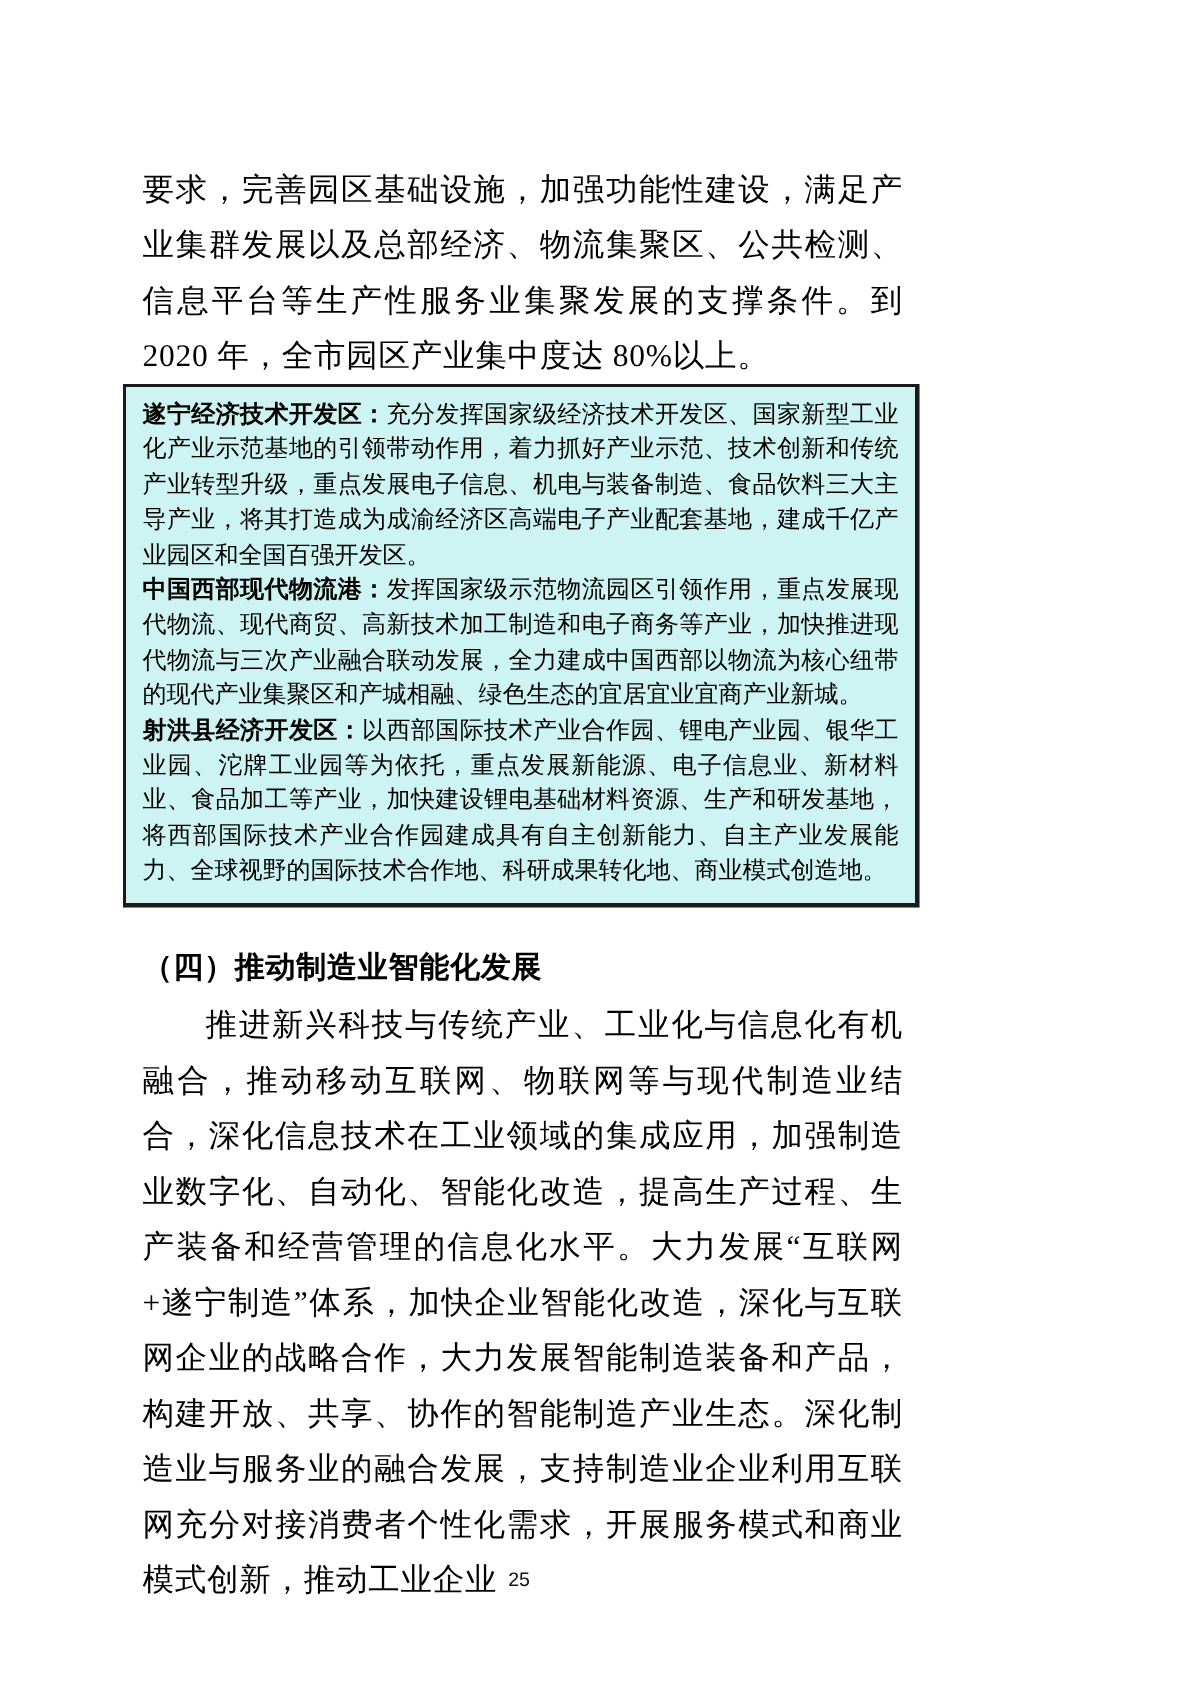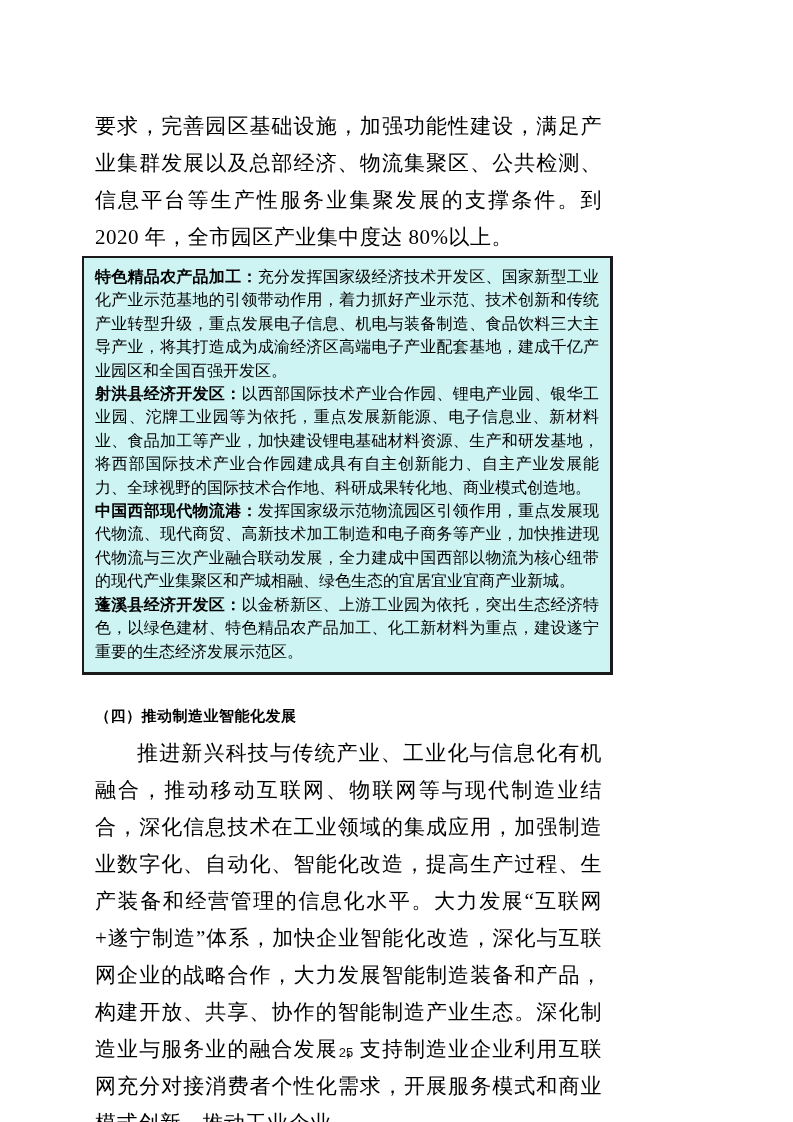--- a/index.html
+++ b/index.html
@@ -50,21 +50,21 @@
     font-size: 16px;
     line-height: 23.4px;
     text-align: justify;
     text-justify: inter-character;
   }
   .box-para-name {
     font-weight: bold;
   }
   .section-heading {
     margin: 22px 90px 0 95px;
-    font-size: 15px;
+    font-size: 20px;
     font-weight: bold;
     font-family: "Liberation Sans", "DejaVu Sans", sans-serif;
     line-height: 37px;
     letter-spacing: 0.5px;
   }
   .section-body {
     margin-top: 1px;
   }
   .page-number {
     position: absolute;
@@ -79,24 +79,23 @@
 </style>
 </head>
 <body>
 
 <div class="page">
 
   <p class="body-text">要求，完善园区基础设施，加强功能性建设，满足产业集群发展以及总部经济、物流集聚区、公共检测、信息平台等生产性服务业集聚发展的支撑条件。到 2020 年，全市园区产业集中度达 80%以上。</p>
 
 
   <div class="callout-box">
-    <p class="box-para"><span class="box-para-name">特色精品农产品加工：</span><span>充分发挥国家级经济技术开发区、国家新型工业化产业示范基地的引领带动作用，着力抓好产业示范、技术创新和传统产业转型升级，重点发展电子信息、机电与装备制造、食品饮料三大主导产业，将其打造成为成渝经济区高端电子产业配套基地，建成千亿产业园区和全国百强开发区。</span></p>
+    <p class="box-para"><span class="box-para-name">遂宁经济技术开发区：</span><span>充分发挥国家级经济技术开发区、国家新型工业化产业示范基地的引领带动作用，着力抓好产业示范、技术创新和传统产业转型升级，重点发展电子信息、机电与装备制造、食品饮料三大主导产业，将其打造成为成渝经济区高端电子产业配套基地，建成千亿产业园区和全国百强开发区。</span></p>
+    <p class="box-para"><span class="box-para-name">中国西部现代物流港：</span><span>发挥国家级示范物流园区引领作用，重点发展现代物流、现代商贸、高新技术加工制造和电子商务等产业，加快推进现代物流与三次产业融合联动发展，全力建成中国西部以物流为核心纽带的现代产业集聚区和产城相融、绿色生态的宜居宜业宜商产业新城。</span></p>
     <p class="box-para"><span class="box-para-name">射洪县经济开发区：</span><span>以西部国际技术产业合作园、锂电产业园、银华工业园、沱牌工业园等为依托，重点发展新能源、电子信息业、新材料业、食品加工等产业，加快建设锂电基础材料资源、生产和研发基地，将西部国际技术产业合作园建成具有自主创新能力、自主产业发展能力、全球视野的国际技术合作地、科研成果转化地、商业模式创造地。</span></p>
-    <p class="box-para"><span class="box-para-name">中国西部现代物流港：</span><span>发挥国家级示范物流园区引领作用，重点发展现代物流、现代商贸、高新技术加工制造和电子商务等产业，加快推进现代物流与三次产业融合联动发展，全力建成中国西部以物流为核心纽带的现代产业集聚区和产城相融、绿色生态的宜居宜业宜商产业新城。</span></p>
-    <p class="box-para"><span class="box-para-name">蓬溪县经济开发区：</span><span>以金桥新区、上游工业园为依托，突出生态经济特色，以绿色建材、特色精品农产品加工、化工新材料为重点，建设遂宁重要的生态经济发展示范区。</span></p>
   </div>
 
   <h3 class="section-heading">（四）推动制造业智能化发展</h3>
 
   <p class="body-text indented section-body">推进新兴科技与传统产业、工业化与信息化有机融合，推动移动互联网、物联网等与现代制造业结合，深化信息技术在工业领域的集成应用，加强制造业数字化、自动化、智能化改造，提高生产过程、生产装备和经营管理的信息化水平。大力发展“互联网+遂宁制造”体系，加快企业智能化改造，深化与互联网企业的战略合作，大力发展智能制造装备和产品，构建开放、共享、协作的智能制造产业生态。深化制造业与服务业的融合发展，支持制造业企业利用互联网充分对接消费者个性化需求，开展服务模式和商业模式创新，推动工业企业</p>
 
   <div class="page-number">25</div>
 
 </div>
 

